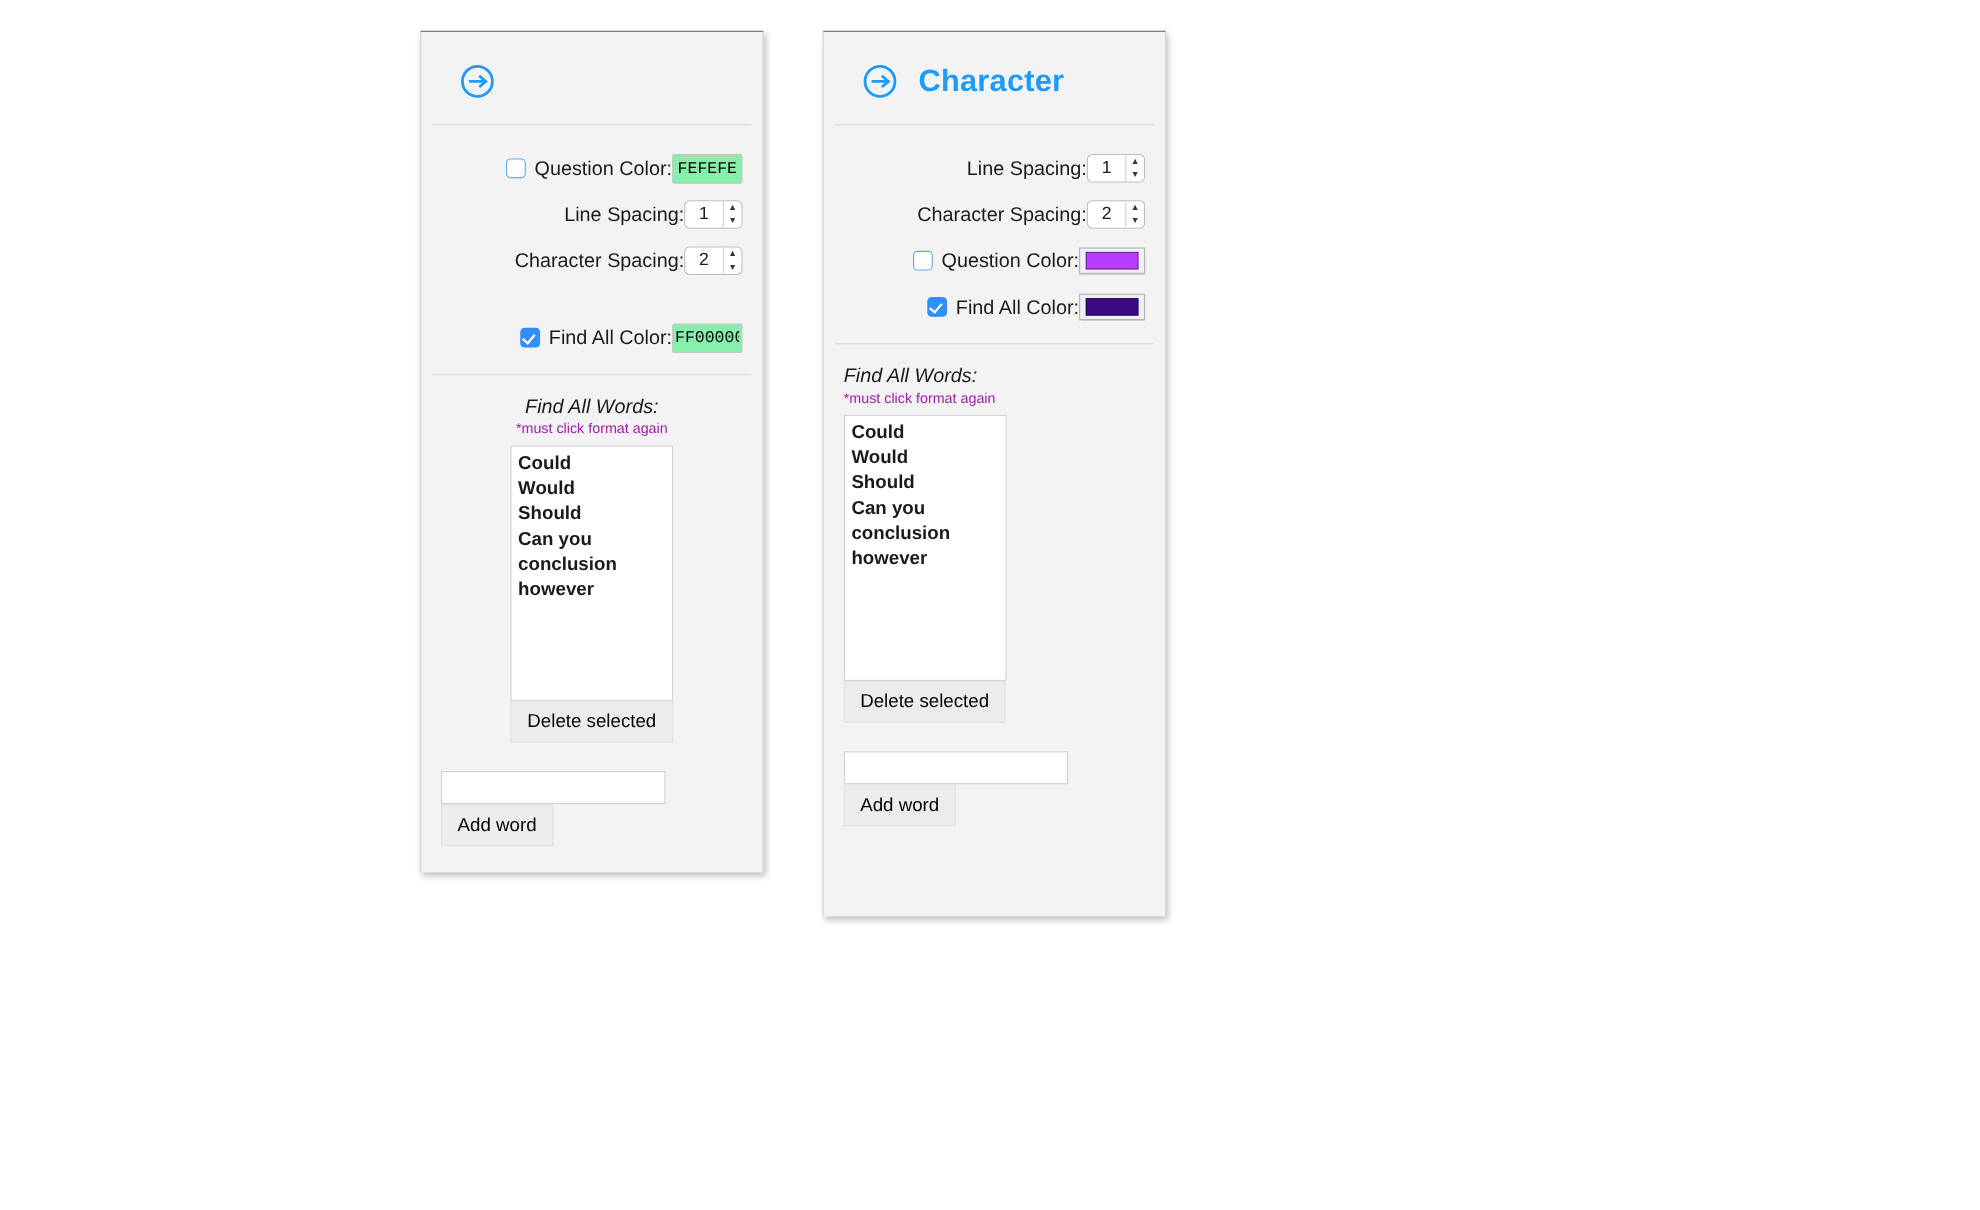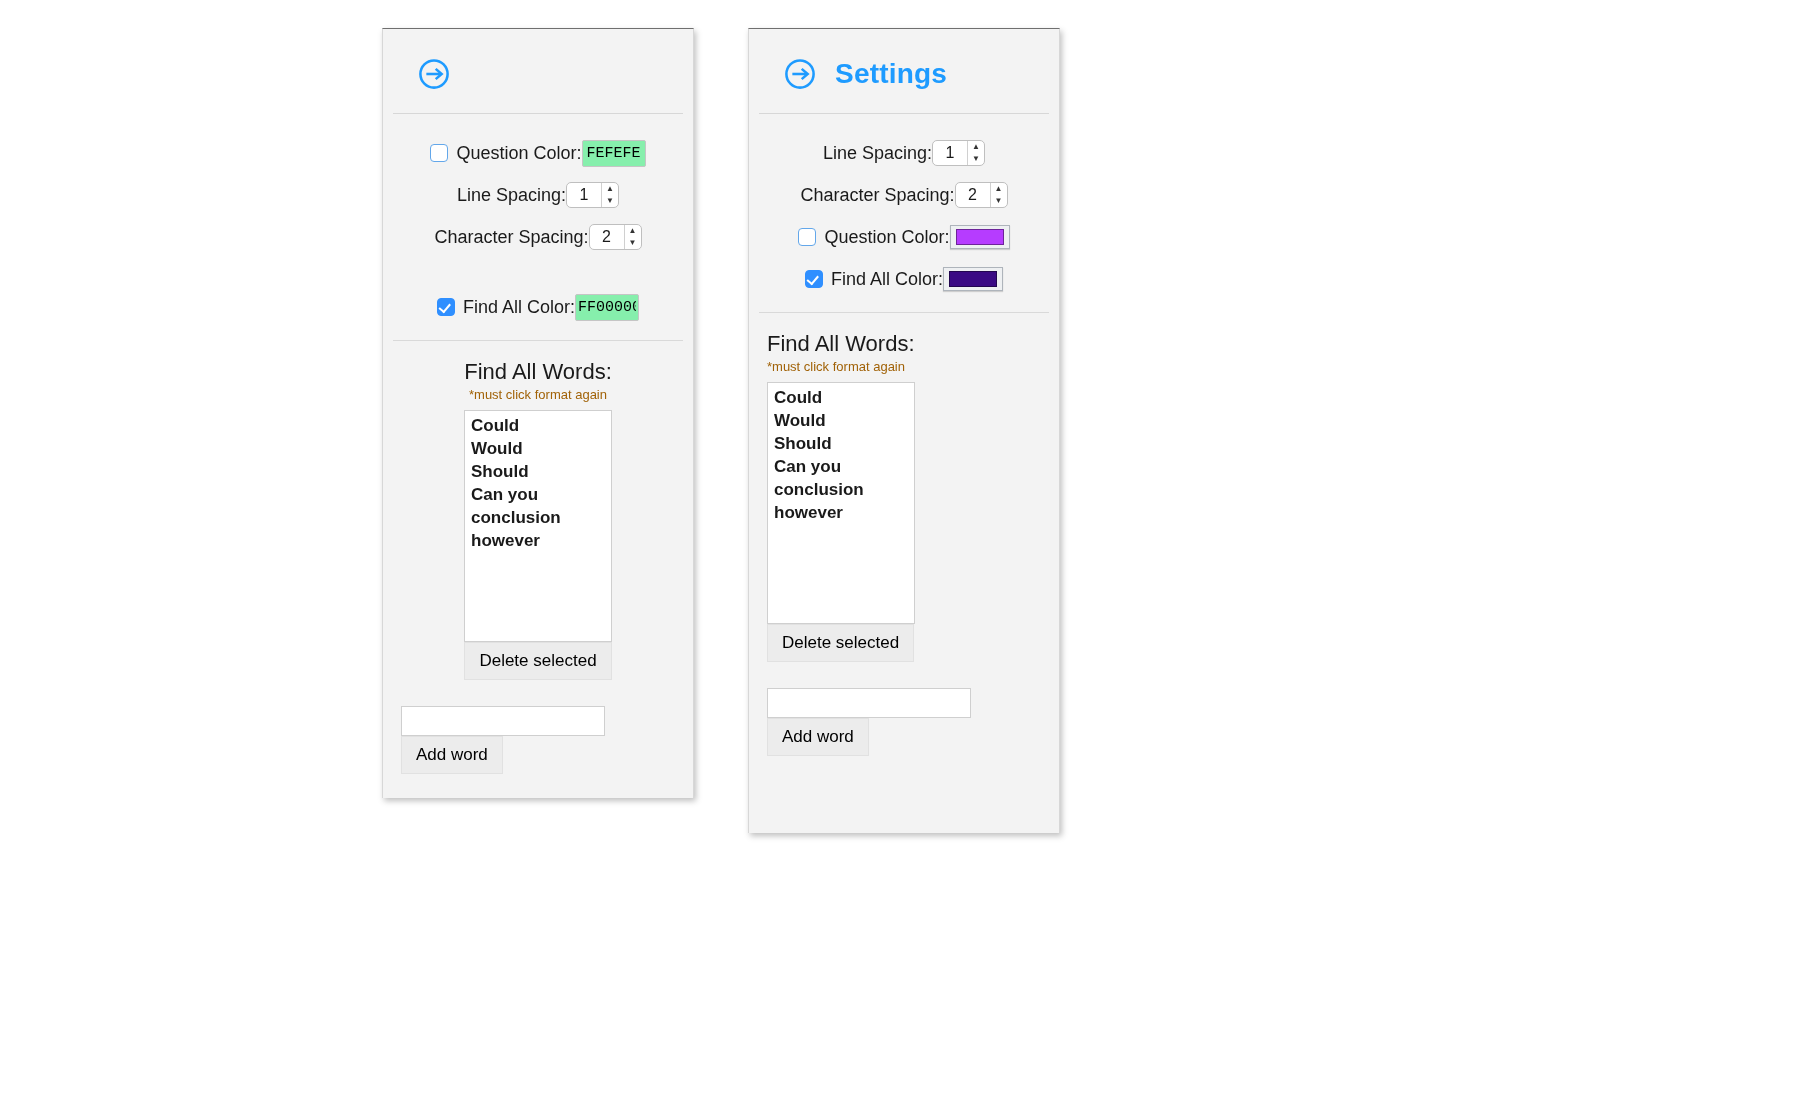--- a/index.html
+++ b/index.html
@@ -55,21 +55,21 @@
   .section { padding: 18px 18px 4px 18px; }
 
   .divider {
     border-top: 1px solid #d9d9d9;
     margin: 8px 10px;
   }
 
   .row {
     display: flex;
     align-items: center;
-    justify-content: center;
+    justify-content: flex-end;
     padding: 6px 0;
     min-height: 30px;
   }
   .row .lbl {
     font-size: 18px;
     display: flex;
     align-items: center;
     gap: 8px;
   }
 
@@ -145,22 +145,22 @@
   }
   .swatch-btn .sw {
     width: 46px; height: 14px;
     border: 1px solid rgba(0,0,0,.4);
   }
 
   .words-block { padding: 4px 18px 0 18px; }
   .words-block.centered {
     display: flex; flex-direction: column; align-items: center;
   }
-  .words-label { font-size: 22px; padding: 6px 0 2px 0; }
-  .words-note  { font-size: 13px; color: #a16207; padding-bottom: 8px; }
+  .words-label { font-size: 18px; padding: 6px 0 2px 0; font-style: italic; }
+  .words-note  { font-size: 13px; color: #a21caf; padding-bottom: 8px; }
 
   .listbox {
     width: 134px;
     height: 232px;
     background: #fff;
     border: 1px solid #cfcfcf;
     padding: 4px 6px;
     font-size: 17px;
     line-height: 1.35;
     overflow-y: auto;
@@ -270,21 +270,21 @@
     </div>
   </div>
 
   <div id="panel-right" class="panel">
     <div class="header">
       <svg class="arrow-icon" viewBox="0 0 40 40">
         <circle cx="20" cy="20" r="16" fill="none" stroke="#1e9bff" stroke-width="3"></circle>
         <line x1="11" y1="20" x2="27" y2="20" stroke="#1e9bff" stroke-width="3"></line>
         <polyline points="22,14 29,20 22,26" fill="none" stroke="#1e9bff" stroke-width="3"></polyline>
       </svg>
-      <span class="title">Settings</span>
+      <span class="title">Character</span>
     </div>
 
     <div class="section">
       <div class="row">
         <span class="lbl">Line Spacing:</span>
         <span class="stepper">
           <span class="val">1</span>
           <span class="arrows">
               <div>▲</div>
               <div>▼</div>

